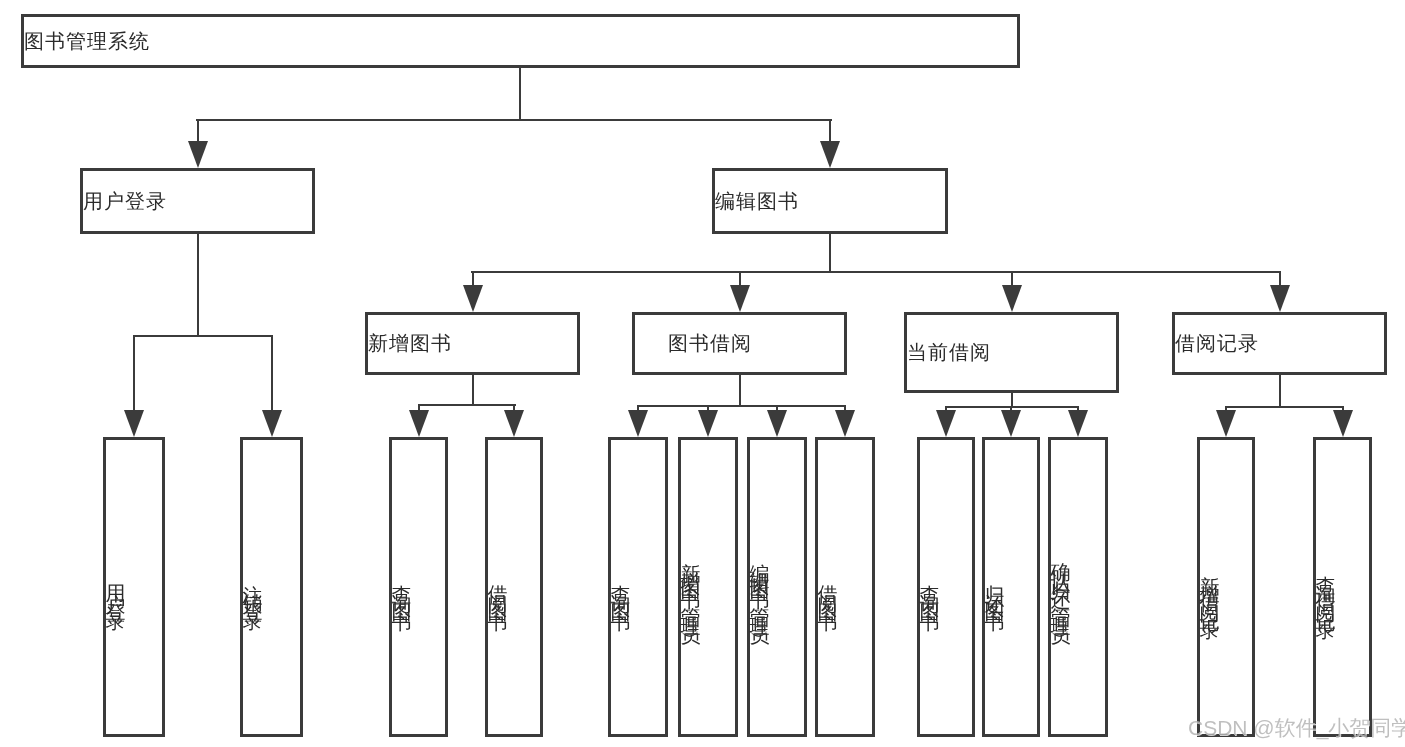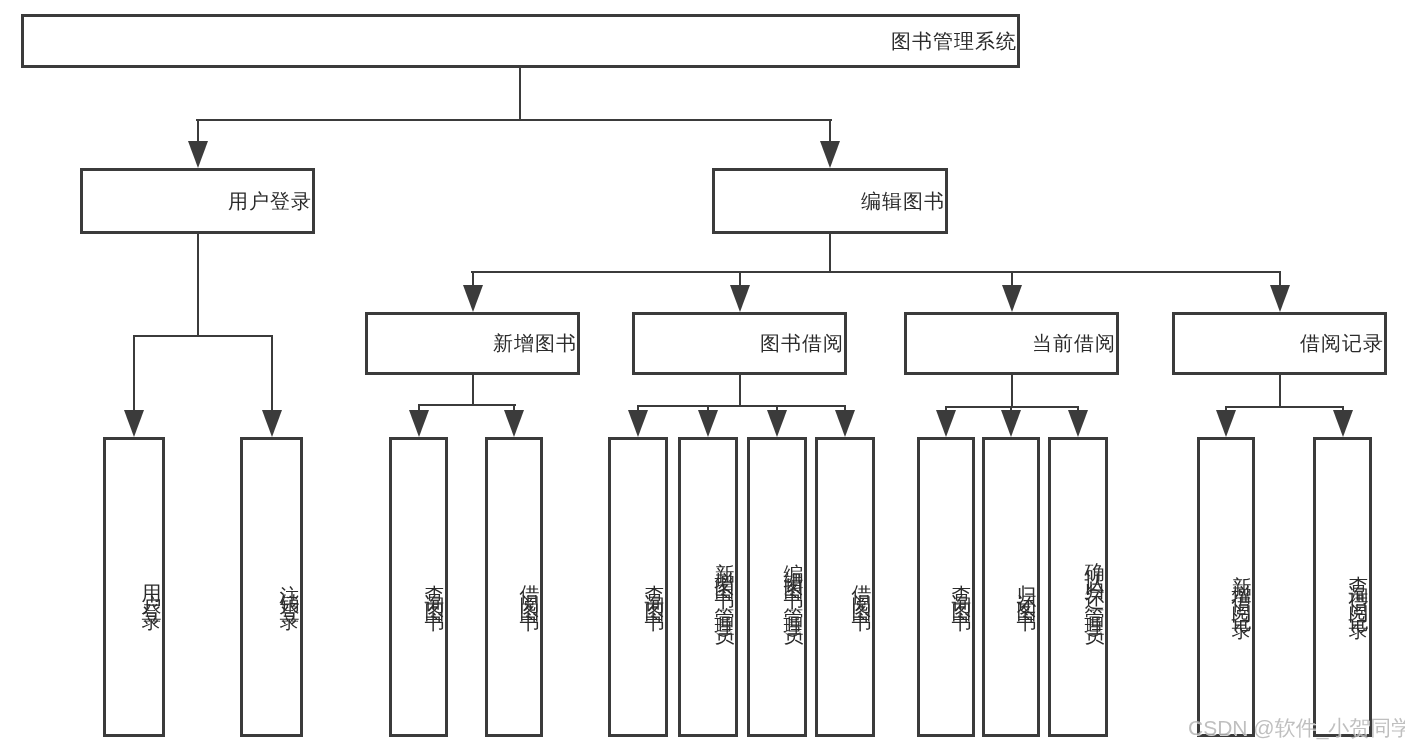--- a/index.html
+++ b/index.html
@@ -10,21 +10,21 @@
     overflow:hidden;
     font-family:"Liberation Sans","DejaVu Sans",sans-serif;
   }
   .box{
     position:absolute;
     box-sizing:border-box;
     border:3px solid #3b3b3b;
     background:#ffffff;
     display:flex;
     align-items:center;
-    justify-content:flex-end;
+    justify-content:flex-start;
     z-index:2;
   }
   .hlabel{
     font-size:20px;
     color:#2b2b2b;
     letter-spacing:1px;
     white-space:nowrap;
   }
   .vlabel{
     writing-mode:vertical-rl;
@@ -130,24 +130,24 @@
   <div class="box" style="left:80px;top:168px;width:235px;height:66px;">
     <span class="hlabel">用户登录</span>
   </div>
   <div class="box" style="left:712px;top:168px;width:236px;height:66px;">
     <span class="hlabel">编辑图书</span>
   </div>
 
   <div class="box" style="left:365px;top:312px;width:215px;height:63px;">
     <span class="hlabel">新增图书</span>
   </div>
-  <div class="box" style="left:632px;top:312px;width:215px;height:63px;">
+  <div class="box" style="left:632px;top:312px;width:215px;height:63px;padding-left:33px;">
     <span class="hlabel">图书借阅</span>
   </div>
-  <div class="box" style="left:904px;top:312px;width:215px;height:63px;">
+  <div class="box" style="left:904px;top:312px;width:215px;height:81px;">
     <span class="hlabel">当前借阅</span>
   </div>
   <div class="box" style="left:1172px;top:312px;width:215px;height:63px;">
     <span class="hlabel">借阅记录</span>
   </div>
 
   <div class="box" style="left:103px;top:437px;width:62px;height:300px;">
     <span class="vlabel">用户登录</span>
   </div>
   <div class="box" style="left:240px;top:437px;width:63px;height:300px;">

